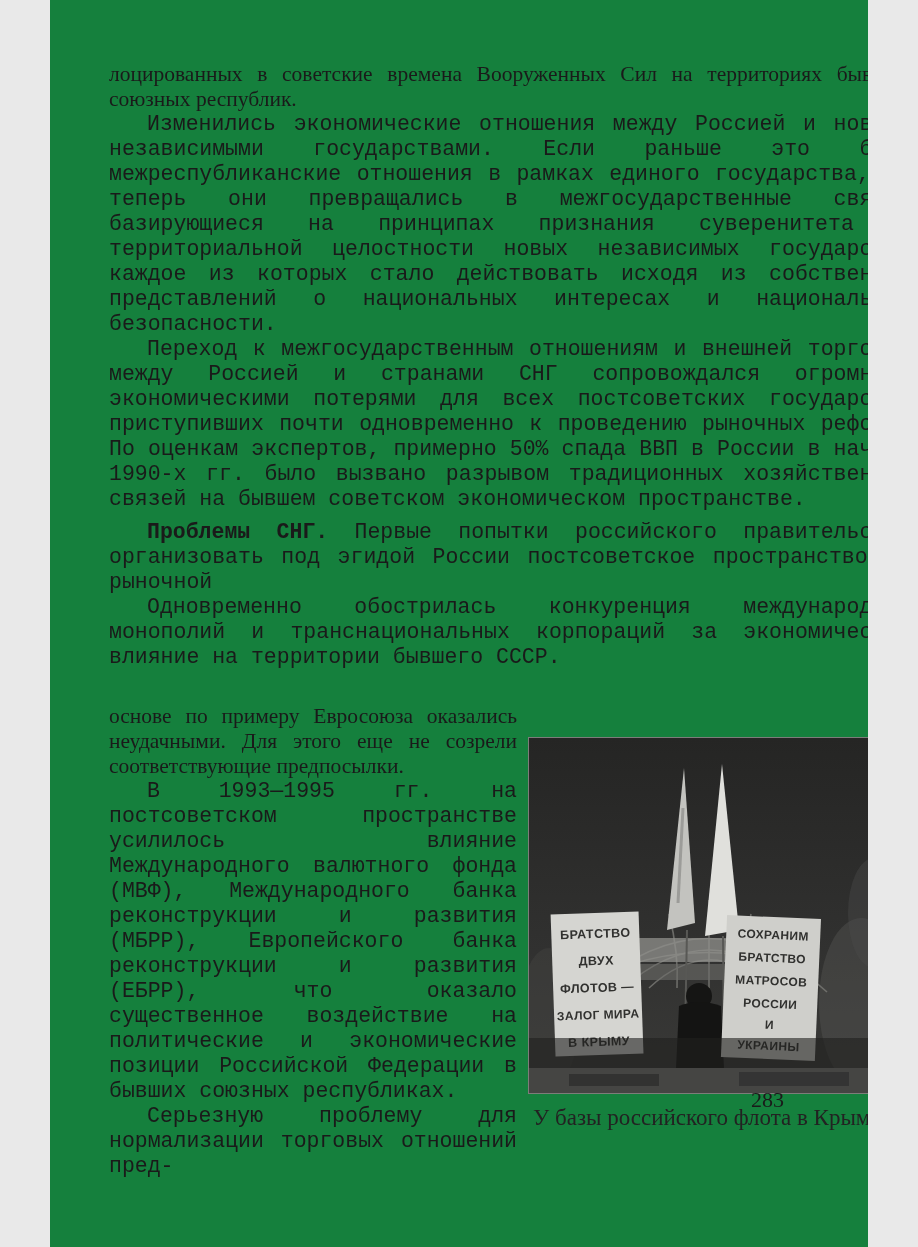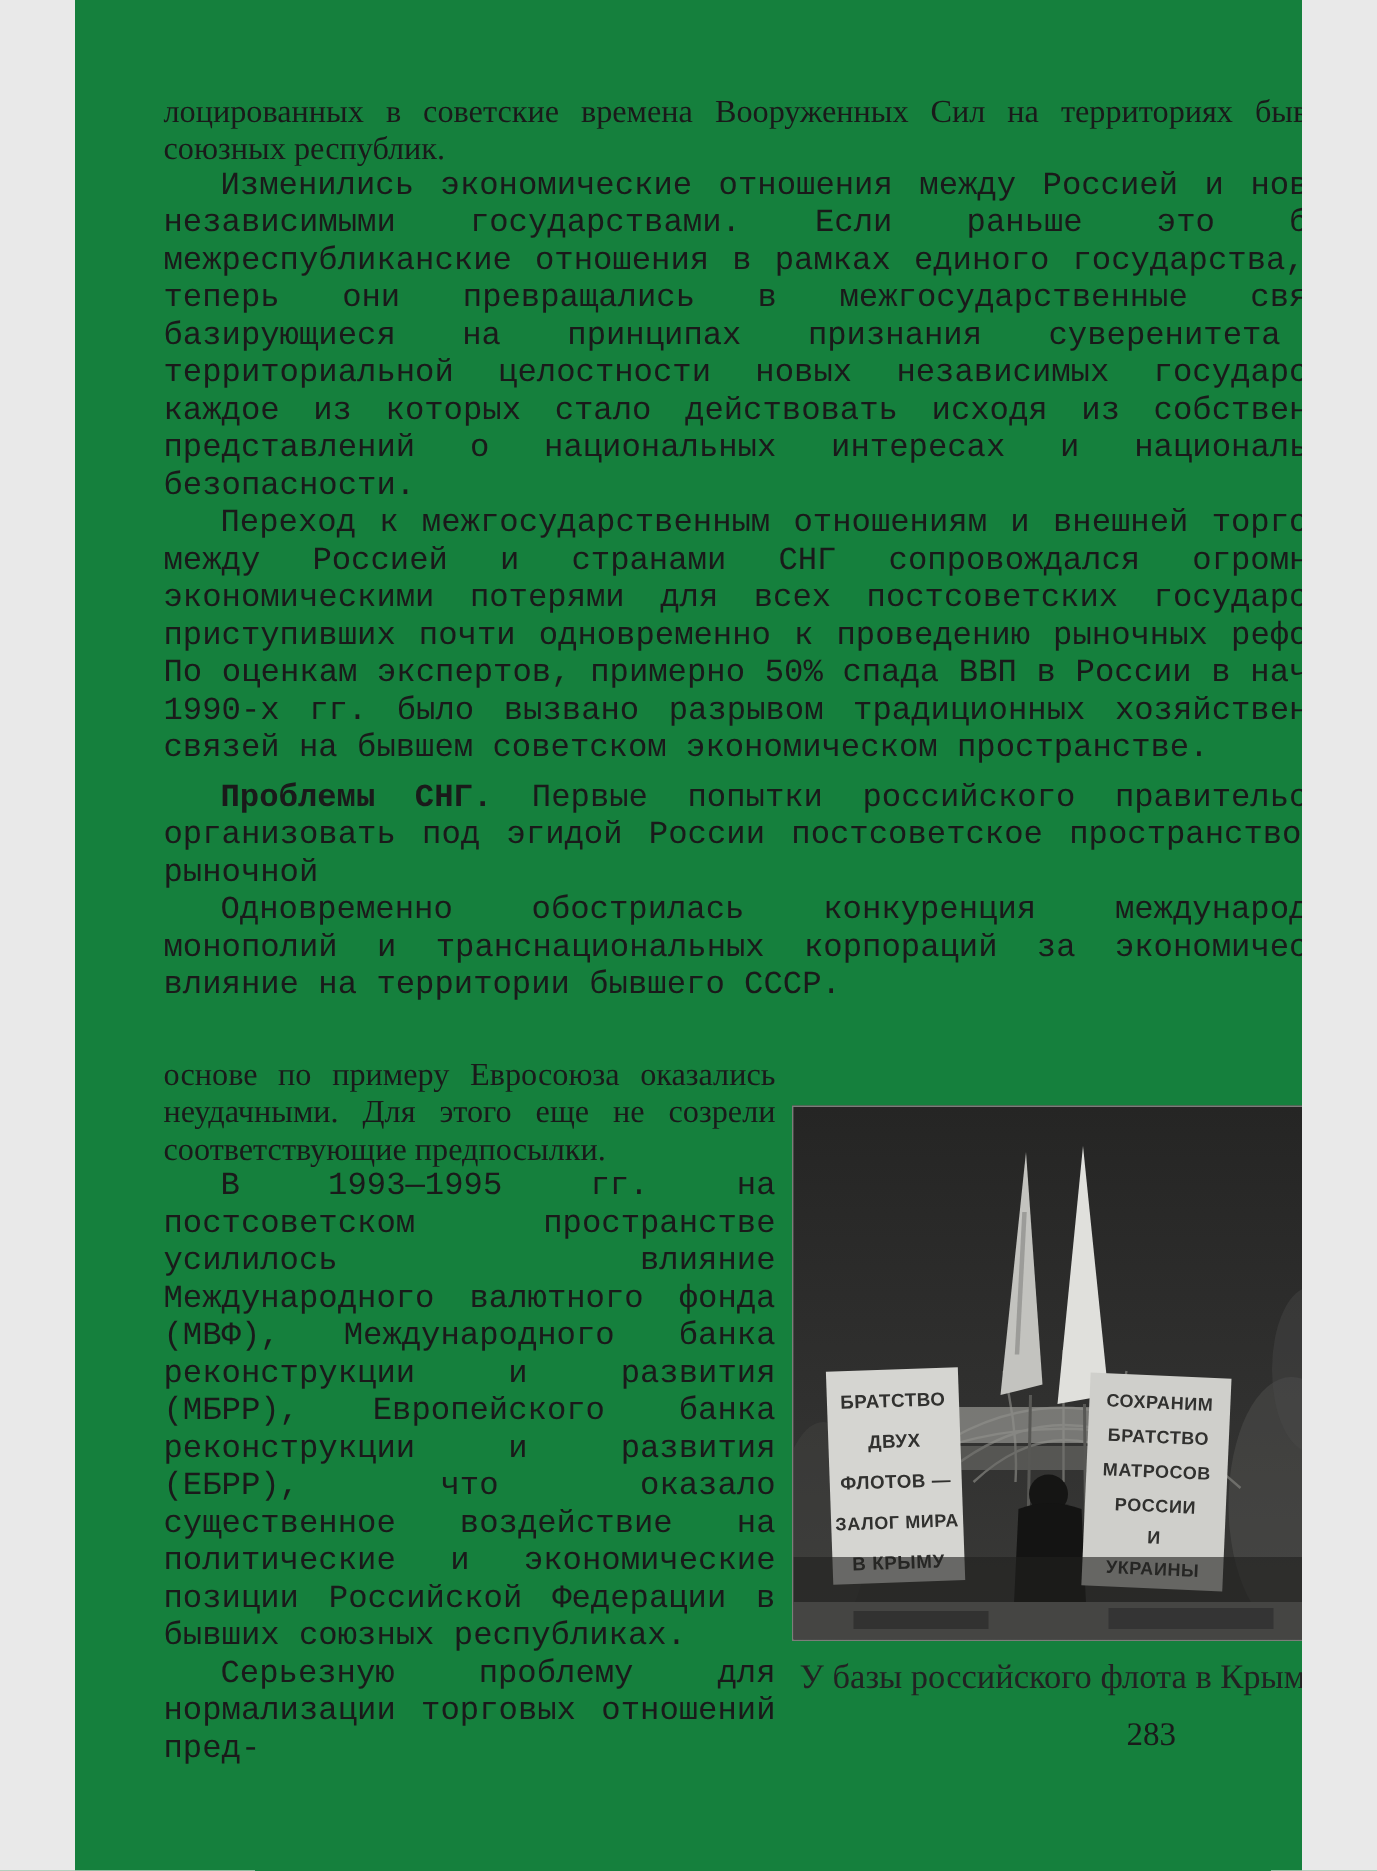--- a/index.html
+++ b/index.html
@@ -48,21 +48,21 @@
   .caption {
     margin-top: 11px;
     margin-left: 5px;
     font-size: 23px;
     font-weight: 400;
     color: #222;
     text-align: left;
   }
   .page-number {
     position: absolute;
-    top: 1143px;
+    top: 1087px;
     right: 84px;
     font-size: 22px;
     color: #1a1a1a;
   }
   .banner-text {
     font-family: "Liberation Sans", "DejaVu Sans", sans-serif;
     font-weight: bold;
     fill: #31312f;
     letter-spacing: 0.4px;
   }

